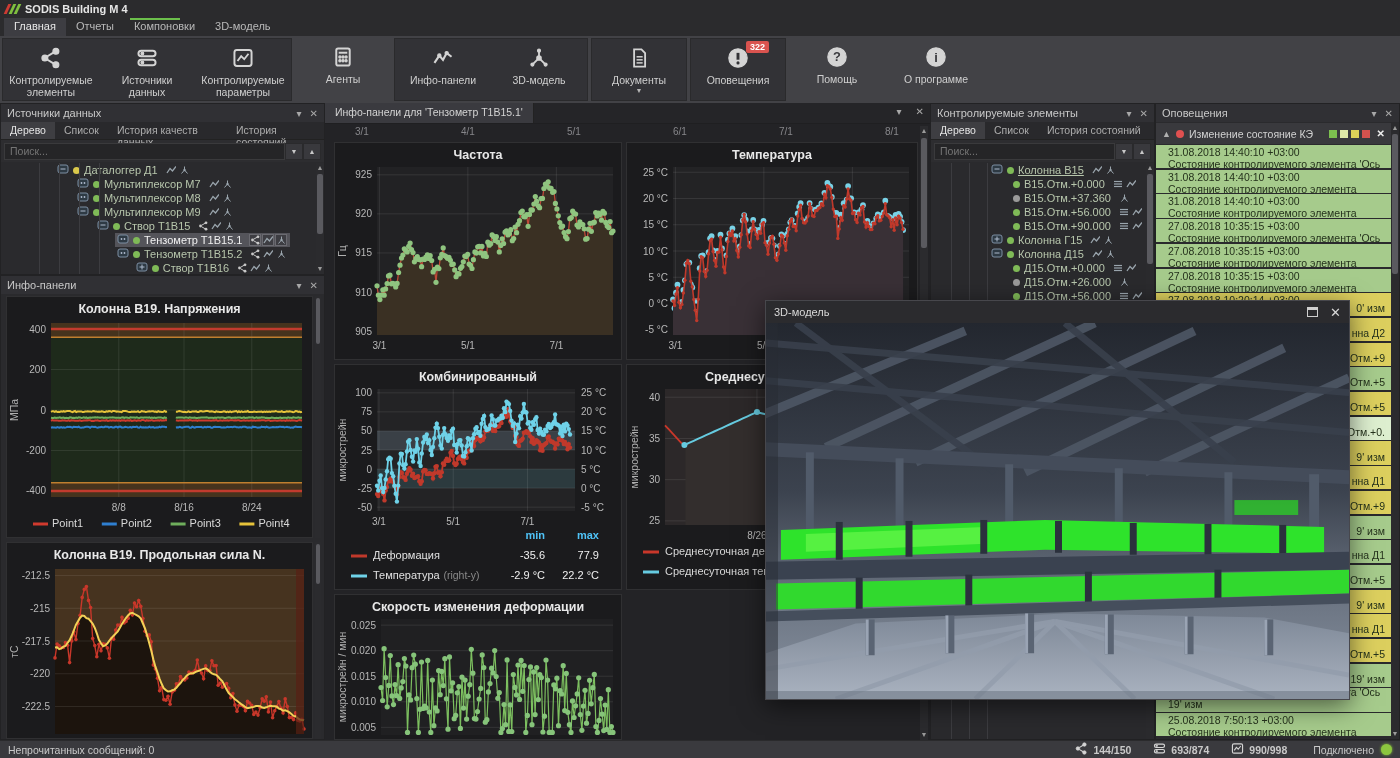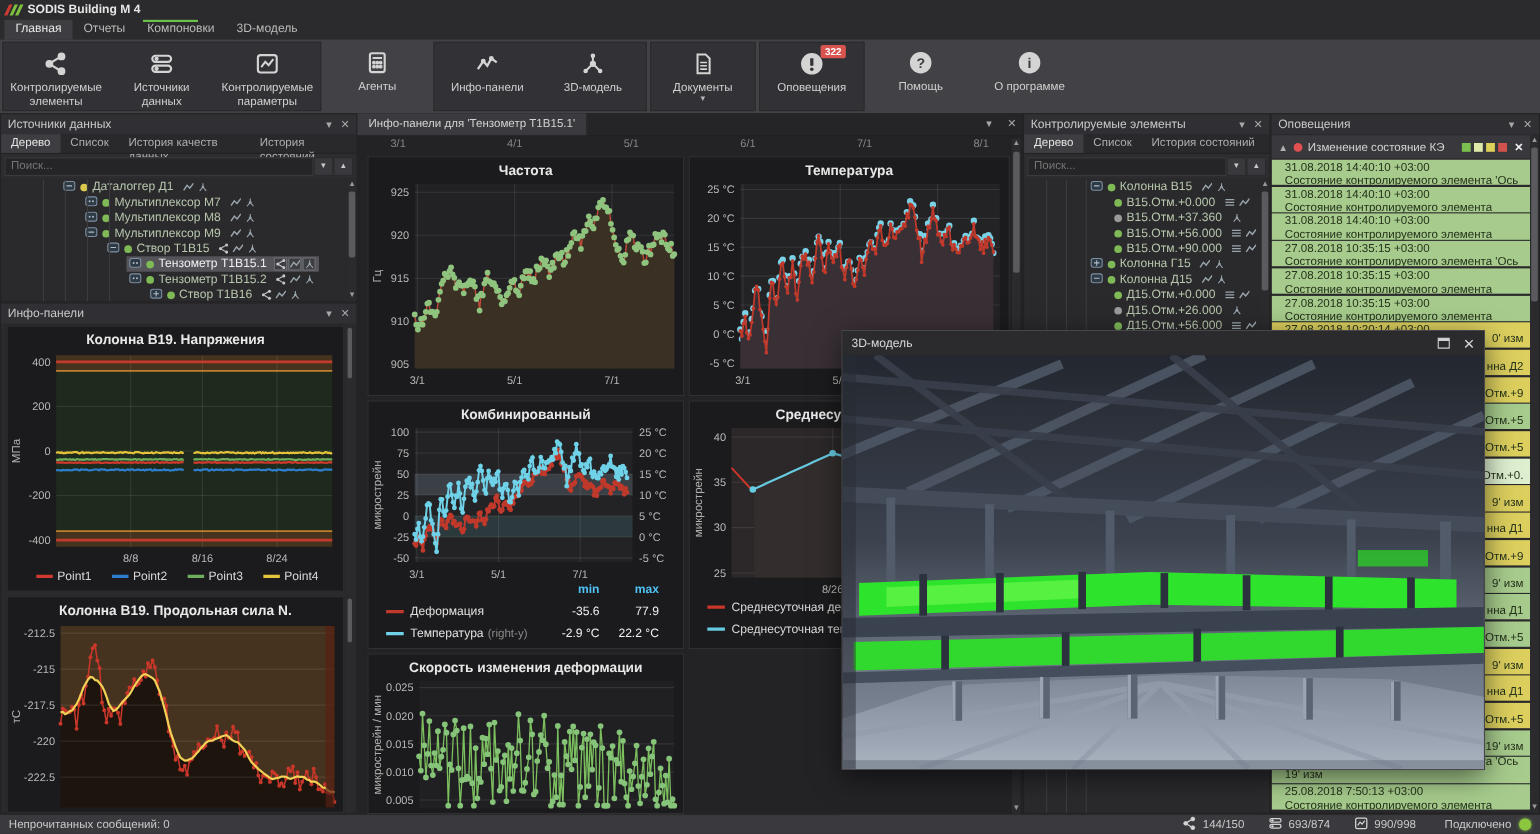--- a/index.html
+++ b/index.html
@@ -1851,21 +1851,21 @@
         <div class="ptab active">Дерево</div>
         <div class="ptab">Список</div>
         <div class="ptab">История состояний</div>
       </div>
     <div class="searchrow">
       <input class="searchbox" placeholder="Поиск..." style="">
       <span class="sqbtn">▼</span>
       <span class="sqbtn">▲</span>
     </div>
     <div class="tree" id="elements-tree" style="position:absolute; left:0; top:59px; right:8px; bottom:0;">
-        <div class="trow" style="padding-left: 58px;">
+        <div class="trow" style="padding-left: 58px; text-decoration: underline;">
           <span class="inner">
             <span><svg width="12" height="10" viewBox="0 0 11 10">
                 <rect x="0.5" y="1" width="10" height="8" rx="2" fill="#2e3a44" stroke="#7d8fa3"></rect>
                 <line x1="3" y1="5" x2="8" y2="5" stroke="#aebbcd"></line>
               </svg></span>
             <span class="dot" style="background: rgb(127, 186, 87);"></span>
             <span>Колонна В15</span>
             <span class="mini">
               <span>
                 <svg width="10" height="10" viewBox="0 0 10 10">
@@ -2303,21 +2303,21 @@
           <rect x="500" y="298" width="3" height="36"></rect>
       </g>
       <rect x="0" y="370" width="585" height="8" fill="#6f7987" opacity="0.6"></rect>
       <rect x="0" y="0" width="12" height="378" fill="#272b33" opacity="0.5"></rect>
     </svg>
   </div>
 
   <div class="statusbar">
     <span>Непрочитанных сообщений: 0</span>
     <span class="sp"></span>
-    <span id="status-counters" style="display:flex; align-items:flex-end;">
+    <span id="status-counters" style="display:flex; align-items:flex-end;font-weight:bold;">
         <span class="scount">
           <span><svg width="13" height="13" viewBox="0 0 18 18" fill="#d4d4d4" stroke="#d4d4d4">
               <circle cx="4" cy="9" r="2.4"></circle>
               <circle cx="13" cy="3.5" r="2.4"></circle>
               <circle cx="13" cy="14.5" r="2.4"></circle>
               <line x1="5.8" y1="7.8" x2="11.3" y2="4.4" stroke-width="1.6"></line>
               <line x1="5.8" y1="10.2" x2="11.3" y2="13.6" stroke-width="1.6"></line>
             </svg></span>
           <span>144/150</span>
         </span>

